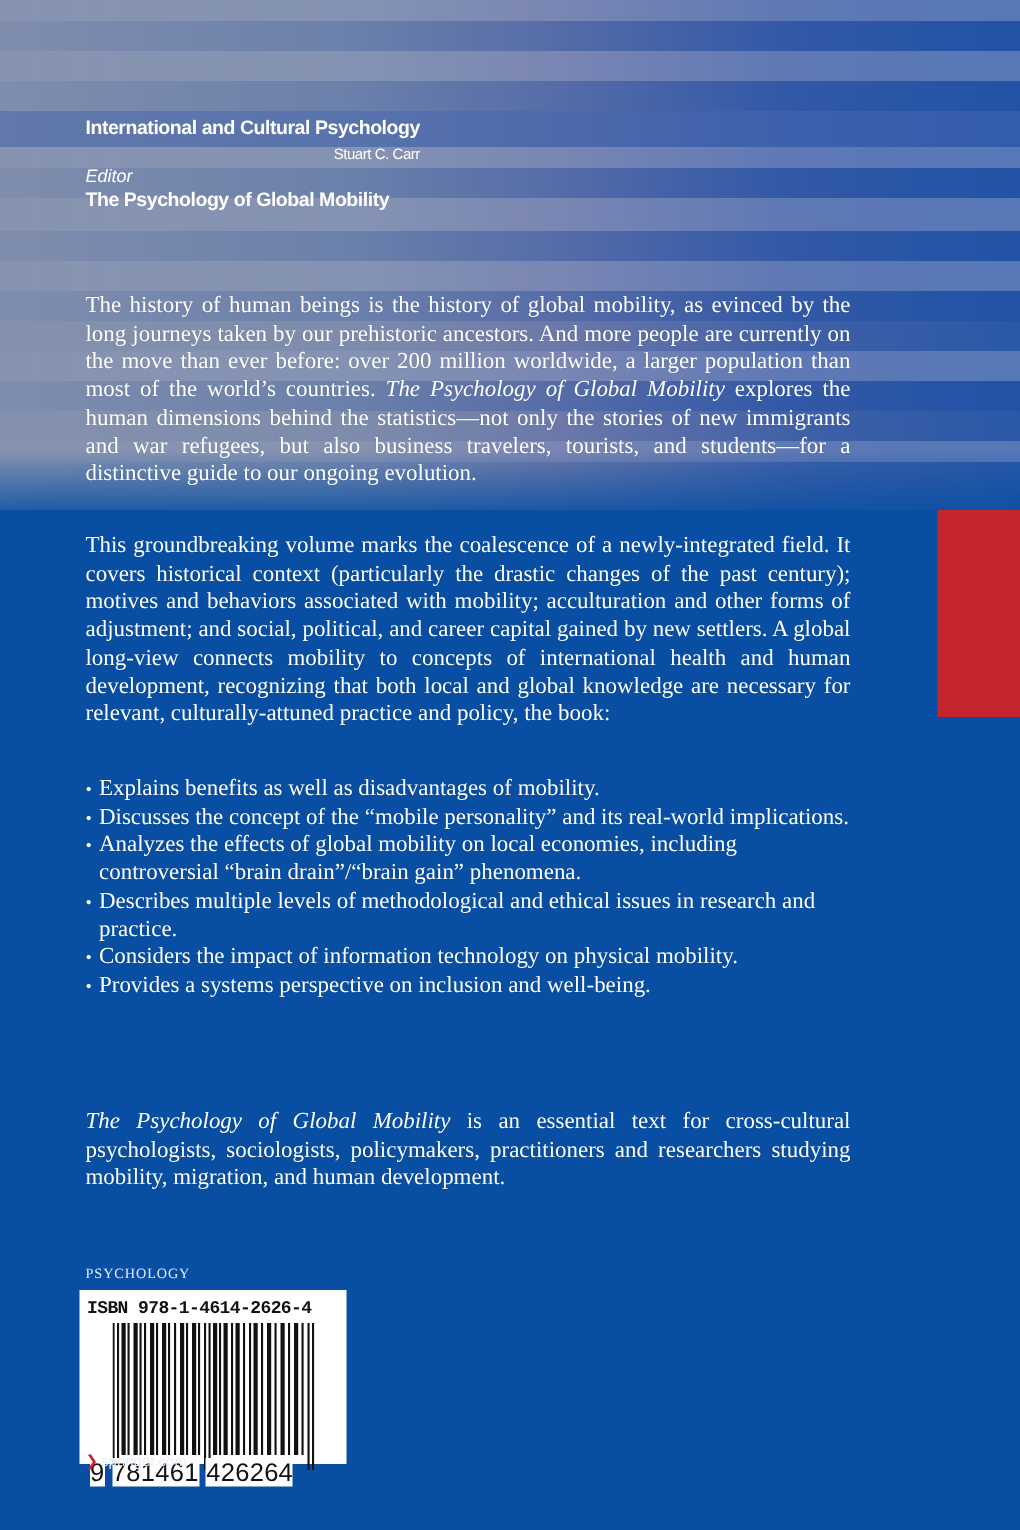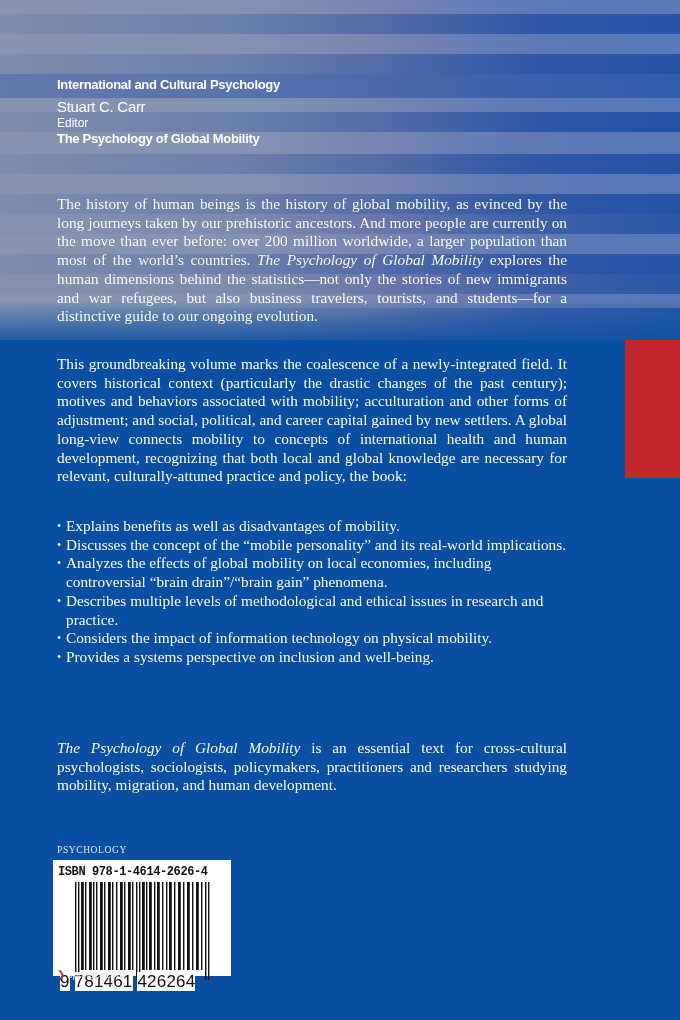--- a/index.html
+++ b/index.html
@@ -23,22 +23,22 @@
     .red-block {
       position: absolute; left: 625px; top: 340px; width: 55px; height: 138px;
       background: #c4262e;
     }
     .series-bar {
       position: absolute; left: 0; top: 74px; width: 680px; height: 24px;
       background: linear-gradient(90deg, rgba(70,100,170,0.55), rgba(55,95,175,0.7));
     }
     .header { position: absolute; left: 57px; top: 77px; font-family: "Liberation Sans", "DejaVu Sans", sans-serif; }
     .series { font-weight: bold; font-size: 13px; letter-spacing: -0.3px; }
-    .editor-name { font-size: 15px; margin-top: 6px; letter-spacing: -0.3px; }
-    .editor-role { font-size: 12px; margin-top: 1px; }
+    .editor-name { font-size: 10px; margin-top: 6px; letter-spacing: -0.3px; text-align: right; }
+    .editor-role { font-size: 12px; font-style: italic; margin-top: 1px; }
     .book-title { font-weight: bold; font-size: 13px; margin-top: 1px; letter-spacing: -0.3px; }
 
     .text {
       position: absolute; left: 57px; width: 510px;
       font-size: 15.3px; line-height: 18.7px; text-align: justify;
       text-shadow: 0 0 1px rgba(0,0,0,0.15);
     }
     .p1 { top: 195px; }
     .p2 { top: 355px; }
     .bullets { top: 517px; list-style: none; margin: 0; padding: 0; text-align: left; }

